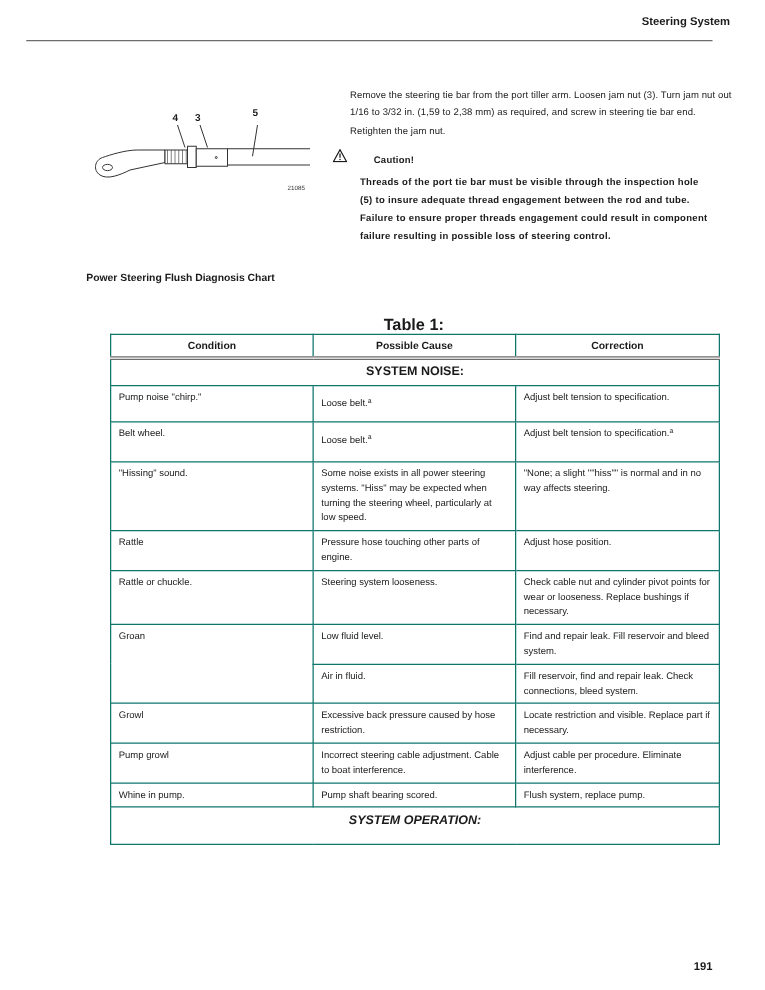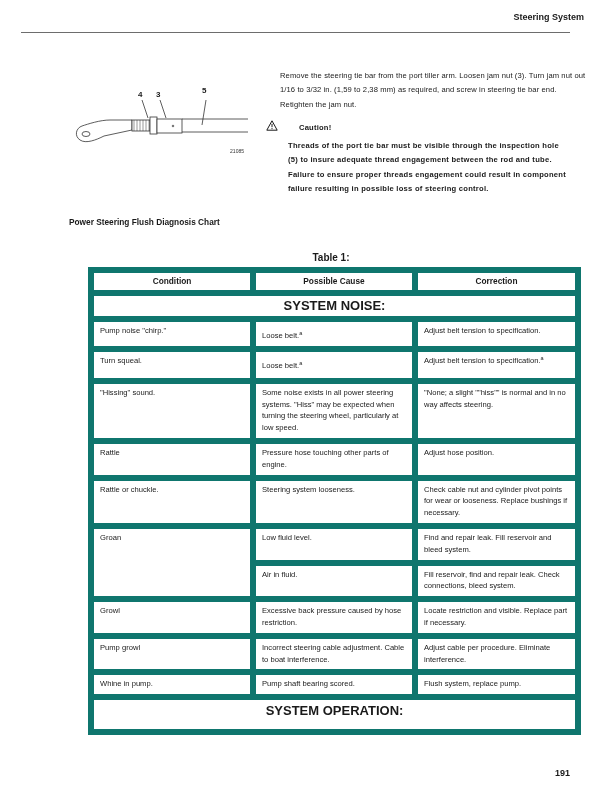--- a/index.html
+++ b/index.html
@@ -14,27 +14,27 @@
   .fig-label { font-size: 8px; font-weight: bold; position: absolute; }
   .fig-id { font-size: 5px; position: absolute; right: 4px; bottom: 0px; color: #333; }
 
   .body-text { left: 280px; top: 69px; width: 310px; font-size: 7.6px; line-height: 14.4px; letter-spacing: 0.1px; }
 
   .caution-icon { left: 266px; top: 117px; width: 12px; height: 11px; }
   .caution-title { left: 299px; top: 123px; font-size: 7.6px; font-weight: bold; letter-spacing: 0.2px; }
   .caution-text { left: 288px; top: 139px; width: 282px; font-size: 7.6px; line-height: 14.4px; font-weight: bold; letter-spacing: 0.25px; }
 
   .section-title { left: 69px; top: 216px; width: 180px; font-size: 8.3px; font-weight: bold; line-height: 12.5px; }
-  .table-caption { left: 88px; width: 486px; top: 252px; text-align: center; font-size: 10px; font-weight: bold; }
+  .table-caption { left: 88px; width: 486px; top: 252px; text-align: center; font-size: 13px; font-weight: bold; }
 
   table.diag { position: absolute; left: 88px; top: 267px; width: 487px; border-collapse: collapse;
                font-size: 7.6px; line-height: 11.8px; table-layout: fixed; }
-  table.diag td, table.diag th { border: 6px solid #0f766e; vertical-align: top; padding: 3px 6px 4px 6px; text-align: left; font-weight: normal; }
+  table.diag td, table.diag th { border: 1px solid #0f766e; vertical-align: top; padding: 3px 6px 4px 6px; text-align: left; font-weight: normal; }
   table.diag th { font-weight: bold; text-align: center; vertical-align: middle; height: 17px; padding: 0 6px; font-size: 8.3px; border-bottom: 3px double #6d6d6d; }
-  table.diag td.section { text-align: center; font-weight: bold; vertical-align: middle; height: 16px; padding: 2px 6px; font-size: 13px; }
+  table.diag td.section { text-align: center; font-weight: bold; vertical-align: middle; height: 16px; padding: 2px 6px; font-size: 10px; }
   table.diag td.spacer-top { padding-top: 8px; }
   sup { font-size: 5.5px; line-height: 0; vertical-align: 3px; }
 
   .footer-left { left: 34px; top: 794px; font-size: 7.5px; }
   .footer-right { right: 42px; top: 768px; font-size: 9px; font-weight: bold; }
 </style>
 </head>
 <body>
 
 <div class="abs header-title">Steering System</div>
@@ -99,21 +99,21 @@
   <tbody>
     <tr>
       <td class="section" colspan="3">SYSTEM NOISE:</td>
     </tr>
     <tr style="height:29px">
       <td>Pump noise "chirp."</td>
       <td class="spacer-top"><span>Loose belt.</span><sup>a</sup></td>
       <td>Adjust belt tension to specification.</td>
     </tr>
     <tr style="height:32px">
-      <td>Turn squeal.</td>
+      <td>Belt wheel.</td>
       <td class="spacer-top"><span>Loose belt.</span><sup>a</sup></td>
       <td><span>Adjust belt tension to specification.</span><sup>a</sup></td>
     </tr>
     <tr>
       <td>"Hissing" sound.</td>
       <td>Some noise exists in all power steering systems. "Hiss" may be expected when turning the steering wheel, particularly at low speed.</td>
       <td>"None; a slight ""hiss"" is normal and in no way affects steering.</td>
     </tr>
     <tr>
       <td>Rattle</td>
@@ -143,19 +143,19 @@
       <td>Pump growl</td>
       <td>Incorrect steering cable adjustment. Cable to boat interference.</td>
       <td>Adjust cable per procedure. Eliminate interference.</td>
     </tr>
     <tr>
       <td>Whine in pump.</td>
       <td>Pump shaft bearing scored.</td>
       <td>Flush system, replace pump.</td>
     </tr>
     <tr>
-      <td class="section" colspan="3" style="height:22px; vertical-align:top; padding-top:5px;">SYSTEM OPERATION:</td>
+      <td class="section" colspan="3" style="height:22px; vertical-align:top; padding-top:5px;font-style:italic;">SYSTEM OPERATION:</td>
     </tr>
   </tbody>
 </table>
 
 <div class="abs footer-left">VPA 7743365 03-2004</div>
 <div class="abs footer-right">191</div>
 
 </body></html>

